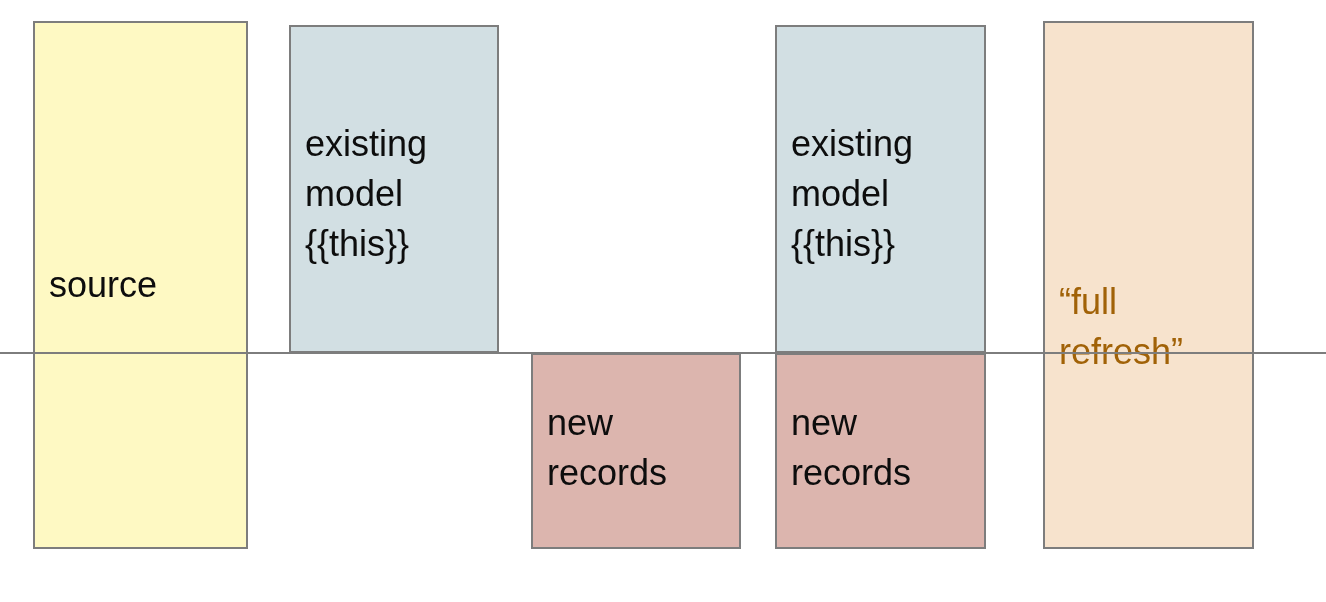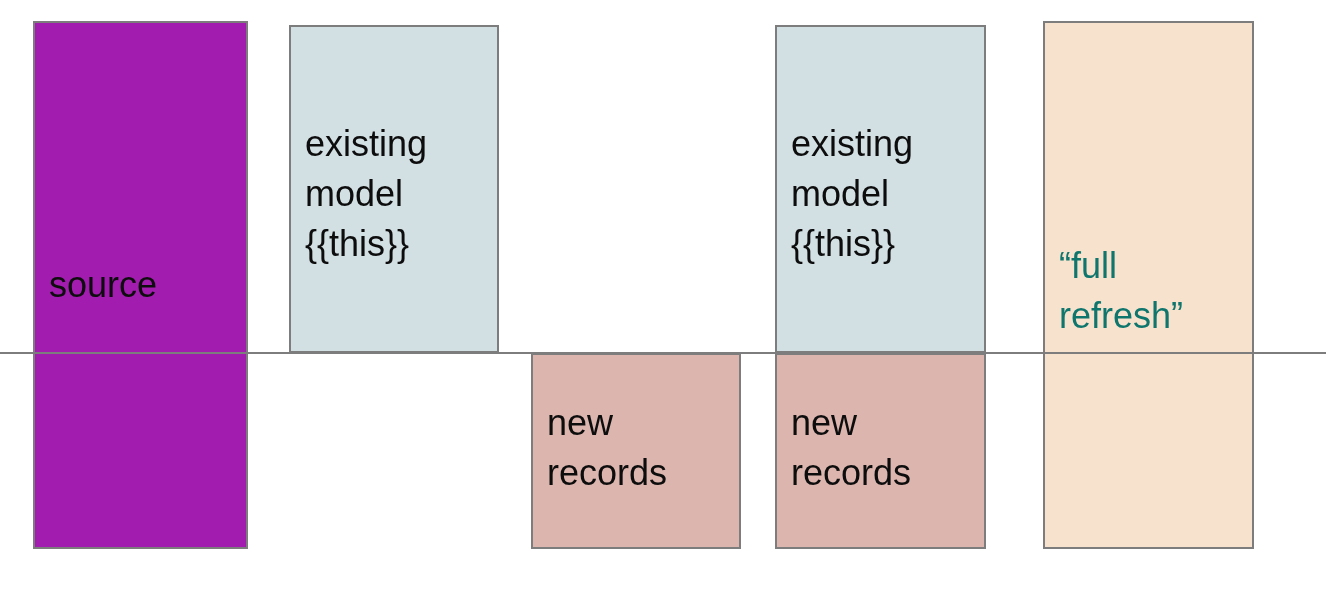--- a/index.html
+++ b/index.html
@@ -74,21 +74,21 @@
     left: 1043px; top: 21px; width: 211px; height: 528px;
     justify-content: flex-start;
     padding-top: 218px;
   }
 </style>
 </head>
 <body>
 
 <div id="canvas" style="background-color: rgb(255, 255, 255);">
 
-  <div class="box box-source" style="background-color: #a21caf; border-color: rgb(125, 125, 125);">
+  <div class="box box-source" style="background-color: #fef9c3; border-color: rgb(125, 125, 125);">
     <div class="label" style="color: rgb(13, 13, 13);">source</div>
   </div>
 
   <div class="box box-existing-1" style="background-color: rgb(210, 223, 227); border-color: rgb(125, 125, 125);">
     <div class="label" style="color: rgb(13, 13, 13);">existing
 model
 {{this}}</div>
   </div>
 
   <div class="box box-new-1" style="background-color: rgb(220, 181, 174); border-color: rgb(125, 125, 125);">
@@ -101,19 +101,19 @@
 model
 {{this}}</div>
   </div>
 
   <div class="box box-new-2" style="background-color: rgb(220, 181, 174); border-color: rgb(125, 125, 125);">
     <div class="label" style="color: rgb(13, 13, 13);">new
 records</div>
   </div>
 
   <div class="box box-full-refresh" style="background-color: rgb(247, 227, 205); border-color: rgb(125, 125, 125);">
-    <div class="label" style="color: #0f766e;">“full
+    <div class="label" style="color: #a16207; margin-top: 36px;">“full
 refresh”</div>
   </div>
 
   <div class="hline" style="border-top-color: rgb(125, 125, 125); border-top-width: 2px; top: 352px;"></div>
 
 </div>
 
 </body></html>

